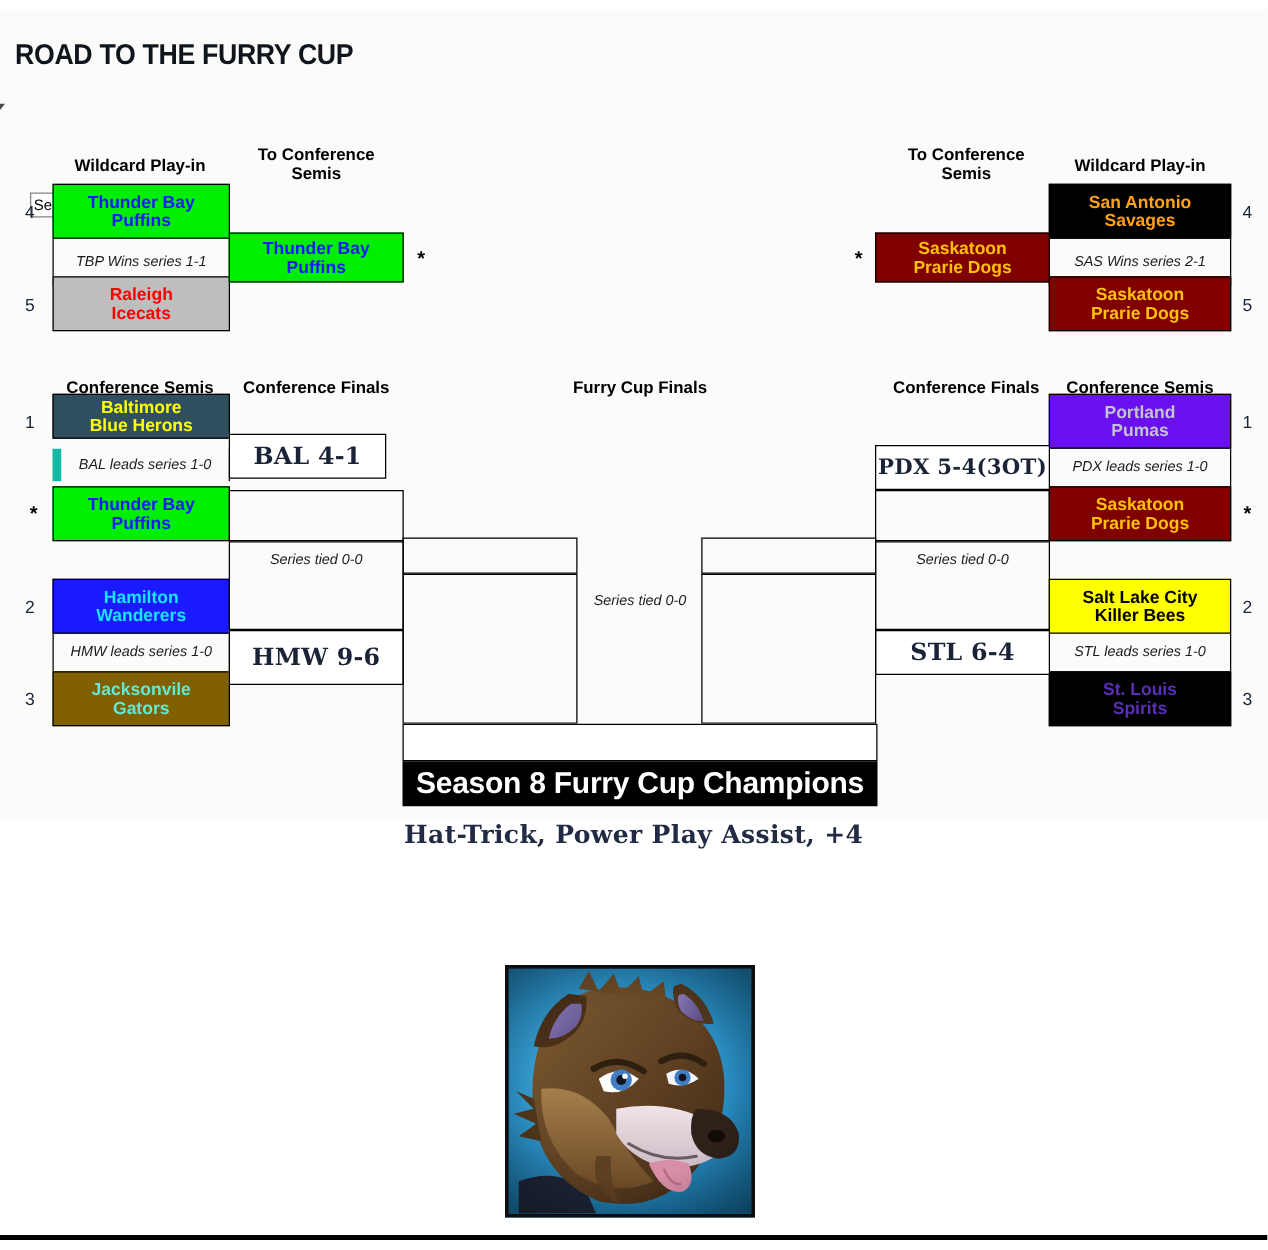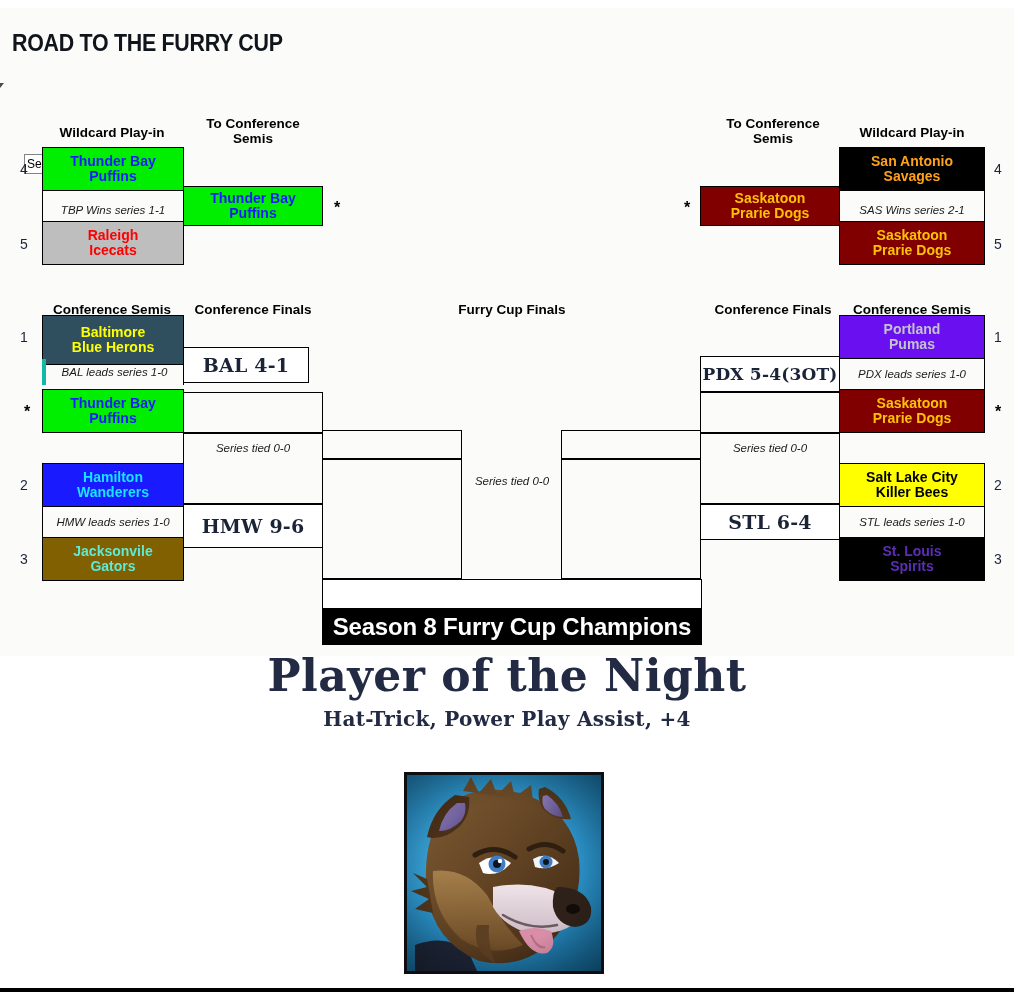--- a/index.html
+++ b/index.html
@@ -214,28 +214,28 @@
 
 <div class="team" style="left:700px;top:186px;width:140px;height:40px;background:#800000;color:#ffc107;">
   <div>
     <div>Saskatoon</div>
     <div>Prarie Dogs</div>
   </div>
 </div>
 <div class="star" style="left:679px;top:203px;">*</div>
 
 <div class="seed" style="left:14px;top:329px;">1</div>
-<div class="team" style="left:42px;top:315px;width:142px;height:50px;background:#2f4f5f;color:#ffff00;">
+<div class="team" style="left:42px;top:315px;width:142px;height:36px;background:#2f4f5f;color:#ffff00;">
   <div>
     <div>Baltimore</div>
     <div>Blue Herons</div>
   </div>
 </div>
 
-<div class="series" style="left:42px;top:359px;width:142px;height:26px;border-left:4px solid #14b8a6;border-right:1px solid #000;">BAL leads series 1-0</div>
+<div class="series" style="left:42px;top:359px;width:142px;height:26px;border-left:7px solid #14b8a6;border-right:1px solid #000;">BAL leads series 1-0</div>
 
 <div class="star" style="left:19px;top:407px;">*</div>
 <div class="team" style="left:42px;top:389px;width:142px;height:44px;background:#00ef00;color:#1a1aff;">
   <div>
     <div>Thunder Bay</div>
     <div>Puffins</div>
   </div>
 </div>
 
 <div class="seed" style="left:14px;top:477px;">2</div>
@@ -313,21 +313,20 @@
 <div class="blankbox" style="left:561px;top:459px;width:140px;height:120px;"></div>
 
 <div class="series" style="left:462px;top:470px;width:100px;height:22px;">Series tied 0-0</div>
 
 <div id="champ-empty"></div>
 <div id="champ-banner">
   <span>Season 8 Furry Cup Champions</span>
 </div>
 
 <div id="potn">
-  <div id="potn-title">Player of the Night</div>
   <div id="potn-stats">Hat-Trick, Power Play Assist, +4</div>
 </div>
 
 <div id="potn-avatar">
   <div class="bg"></div>
   <svg width="194" height="196" viewBox="0 0 194 196" style="position:absolute;left:0;top:0;">
     <defs>
       <linearGradient id="furA" x1="0" y1="0" x2="1" y2="1">
         <stop offset="0%" stop-color="#7d5a32"></stop>
         <stop offset="55%" stop-color="#5d3f21"></stop>

